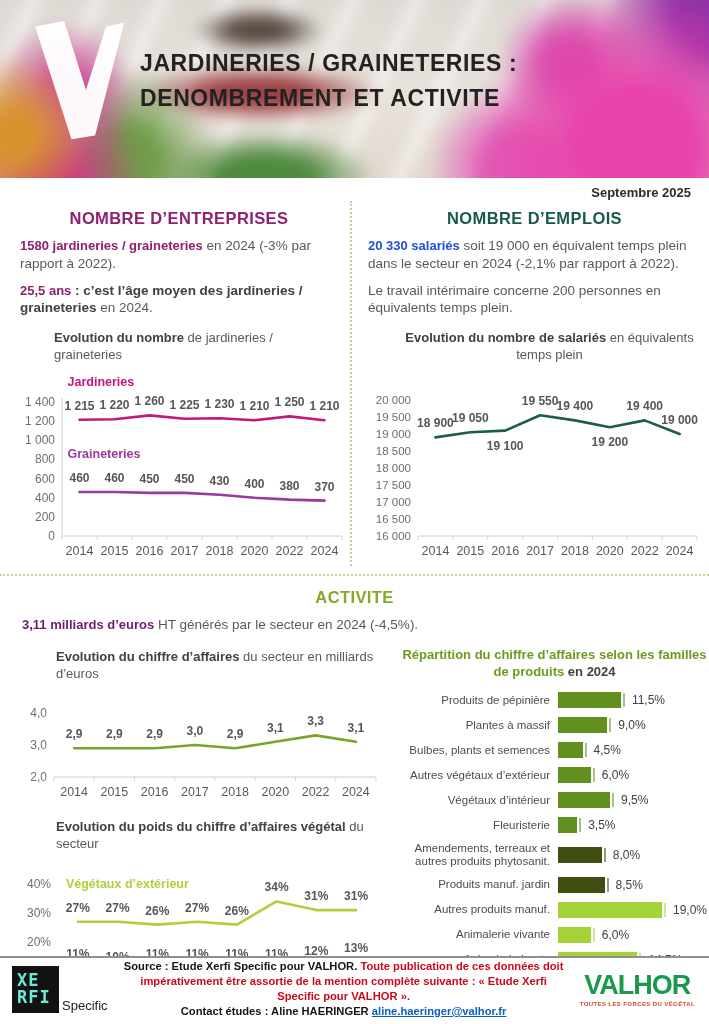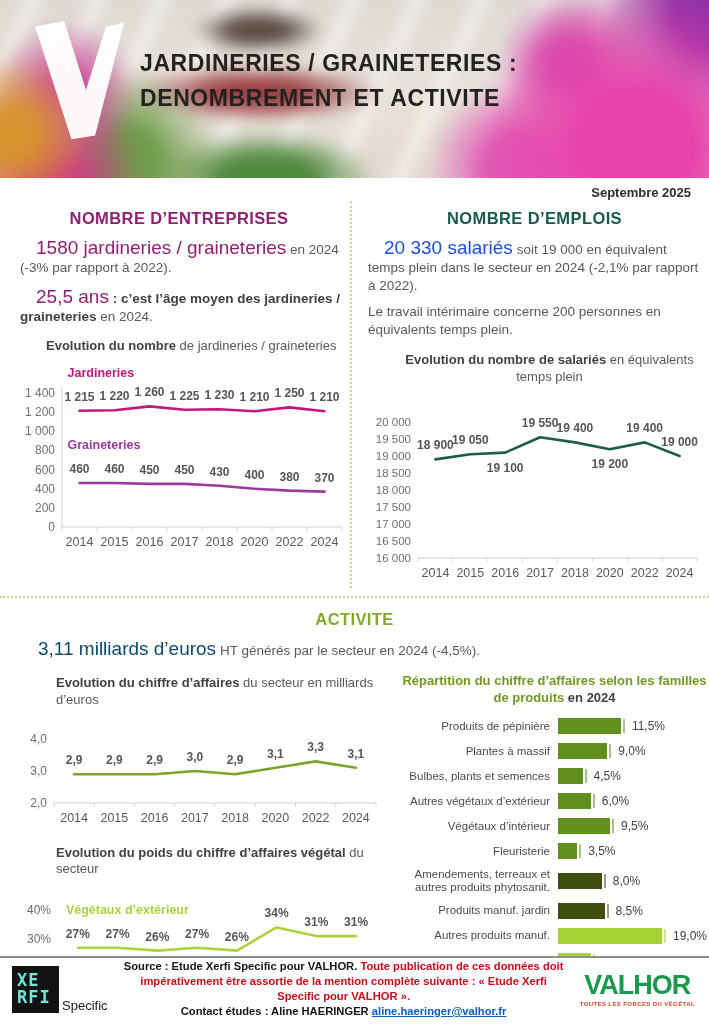--- a/index.html
+++ b/index.html
@@ -37,24 +37,24 @@
   .date-row { text-align:right; padding:7px 18px 1px; font-size:13px; font-weight:bold; color:#2d2d2d; }
   
   .cols { display:flex; align-items:stretch; }
   .col-left  { width:352px; flex:none; border-right:2px dotted #ccd097; padding:0 6px 4px 14px; }
   .col-right { flex:1; padding:0 10px 4px 10px; }
   h2.section-h { font-size:16.5px; font-weight:bold; text-align:center; letter-spacing:0.4px; margin:8px 0 9px; }
   .h-purple { color:#8e2170; }
   .h-teal   { color:#17594b; }
   .h-lime   { color:#85a829; }
   .stat-line { font-size:13.5px; color:#58595b; line-height:1.32; margin:9px 2px 0 6px; }
-  .stat-big  { font-size:19px; font-weight:normal; line-height:1.15;margin-left:16px; }
-  .c-purple { color:#8e2170; } .c-teal { color:#1d4ed8; } .c-lime { color:#0c4a6e; }
+  .stat-big  { font-size:13px; font-weight:bold; line-height:1.15; }
+  .c-purple { color:#8e2170; } .c-teal { color:#1d4ed8; } .c-lime { color:#701a75; }
   .stat-bold { font-weight:bold; color:#414042; }
-  .chart-title { font-size:13px; color:#58595b; margin:13px 2px 2px 0; line-height:1.3;padding-left:32px; }
+  .chart-title { font-size:13px; color:#58595b; margin:13px 2px 2px 8px; line-height:1.3;padding-left:32px; }
   .chart-title b { color:#414042; }
   .chart-title.centered { text-align:center; margin-left:0; }
   svg.chart { display:block; margin-top:2px; }
   
   .activity { border-top:2px dotted #ccd097; margin-top:8px; padding-top:4px; }
   .act-cols { display:flex; margin-top:2px; }
   .act-left  { width:402px; flex:none; padding-left:12px; }
   .act-right { flex:1; padding:2px 12px 0 0; }
   .products-title { text-align:center; font-size:13px; font-weight:bold; color:#6f9a1f; line-height:1.32; margin:8px 0 12px; }
   .products-title .dark { color:#414042; }

